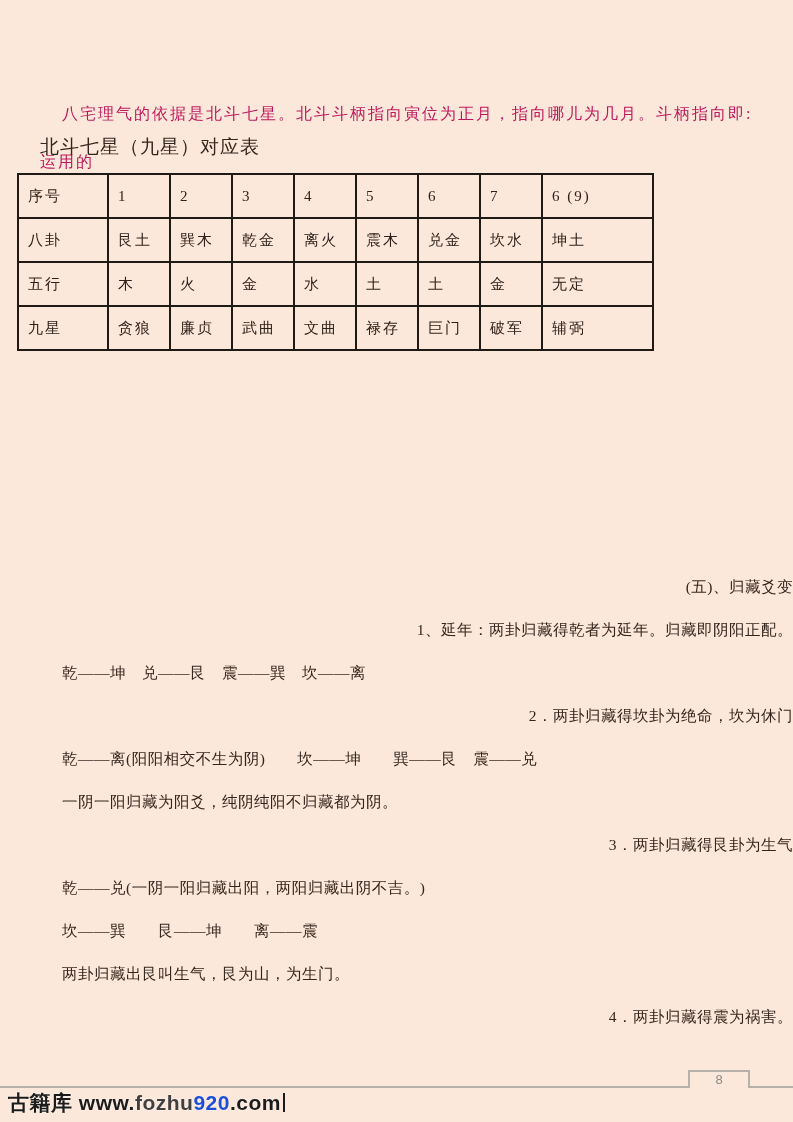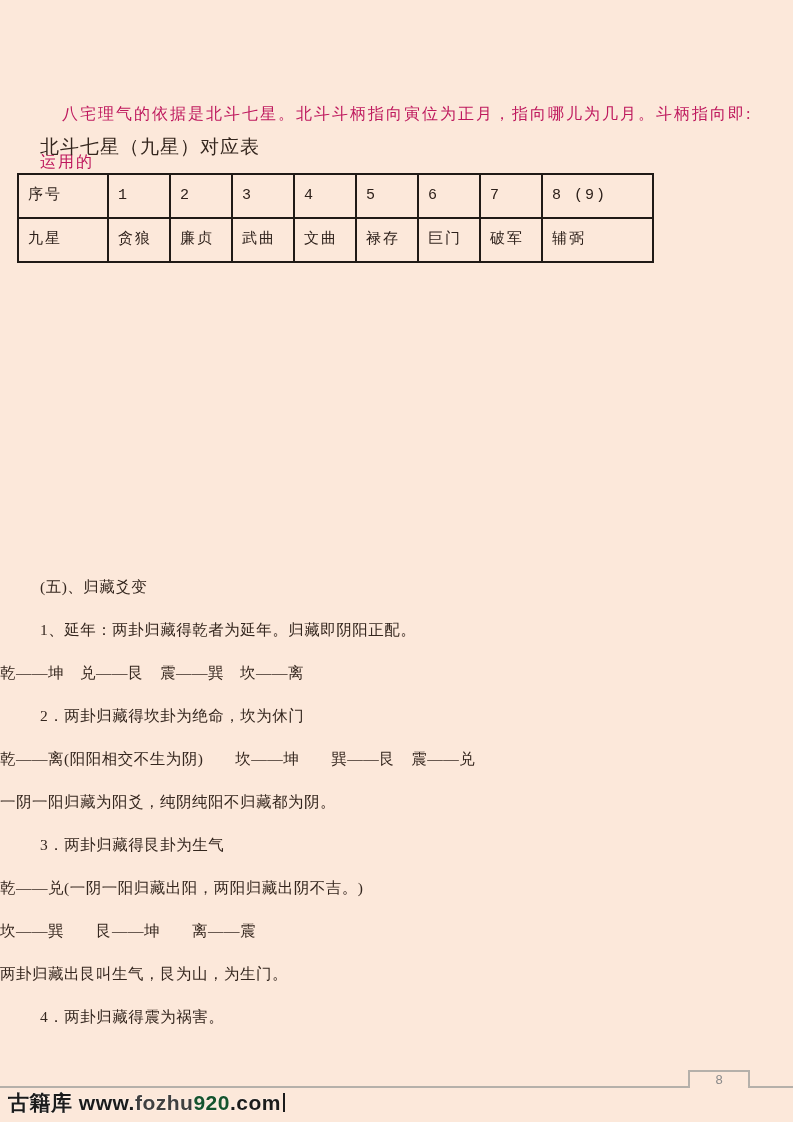--- a/index.html
+++ b/index.html
@@ -35,21 +35,20 @@
     color: #34261e;
   }
   
   table.star-table {
     position: absolute;
     left: 17px; top: 173px;
     border-collapse: collapse;
     table-layout: fixed;
     width: 521px;
     background: transparent;
-    font-family: Liberation Mono, monospace;
   }
   table.star-table td {
     border: 2px solid #201a16;
     vertical-align: top;
     font-size: 15px;
     line-height: 42px;
     letter-spacing: 2px;
     padding: 0 0 0 9px;
     word-break: break-all;
     color: #2e211b;
@@ -64,22 +63,22 @@
   .sections {
     position: absolute;
     left: 0; top: 565px;
     width: 793px;
     font-size: 15.5px;
     letter-spacing: 0.5px;
     color: #34261e;
     white-space: pre-wrap;
   }
   .sections .sline { height: 43px; line-height: 43px; }
-  .sections .ind1 { padding-left: 40px; }
-  .sections .ind2 { }
+  .sections .ind1 { padding-left: 40px; text-align: right; }
+  .sections .ind2 { padding-left: 62px; }
   
   .footer-rule {
     position: absolute;
     left: 0; top: 1086px;
     width: 793px; height: 2px;
     background: #b5b0aa;
   }
   .page-number-tab {
     position: absolute;
     left: 688px; top: 1070px;
@@ -100,21 +99,21 @@
     font-family: "Liberation Sans", sans-serif;
     font-weight: bold;
     font-size: 21px;
     line-height: 27px;
     color: #1b1b1b;
     letter-spacing: 0.5px;
     text-shadow: 0 0 2px rgba(255,255,255,0.8);
     white-space: nowrap;
   }
   .footer-logo .green { color: #404040; }
-  .footer-logo .red   { color: #14532d; text-align: right; }
+  .footer-logo .red   { color: #1d4ed8; text-align: right; }
   .footer-logo .cursor-bar {
     display: inline-block;
     width: 2px; height: 19px;
     background: #1b1b1b;
     vertical-align: -2px;
     margin-left: 2px;
   }
 </style>
 </head>
 <body>
@@ -142,21 +141,43 @@
     <tbody id="star-table-body">
         <tr class="h44">
           <td>序号</td>
           <td>1</td>
           <td>2</td>
           <td>3</td>
           <td>4</td>
           <td>5</td>
           <td>6</td>
           <td>7</td>
-          <td>8 (9)</td>
+          <td>6 (9)</td>
+        </tr>
+        <tr class="h44">
+          <td>八卦</td>
+          <td>艮土</td>
+          <td>巽木</td>
+          <td>乾金</td>
+          <td>离火</td>
+          <td>震木</td>
+          <td>兑金</td>
+          <td>坎水</td>
+          <td>坤土</td>
+        </tr>
+        <tr class="h44">
+          <td>五行</td>
+          <td>木</td>
+          <td>火</td>
+          <td>金</td>
+          <td>水</td>
+          <td>土</td>
+          <td>土</td>
+          <td>金</td>
+          <td>无定</td>
         </tr>
         <tr class="h43">
           <td>九星</td>
           <td>贪狼</td>
           <td>廉贞</td>
           <td>武曲</td>
           <td>文曲</td>
           <td>禄存</td>
           <td>巨门</td>
           <td>破军</td>

